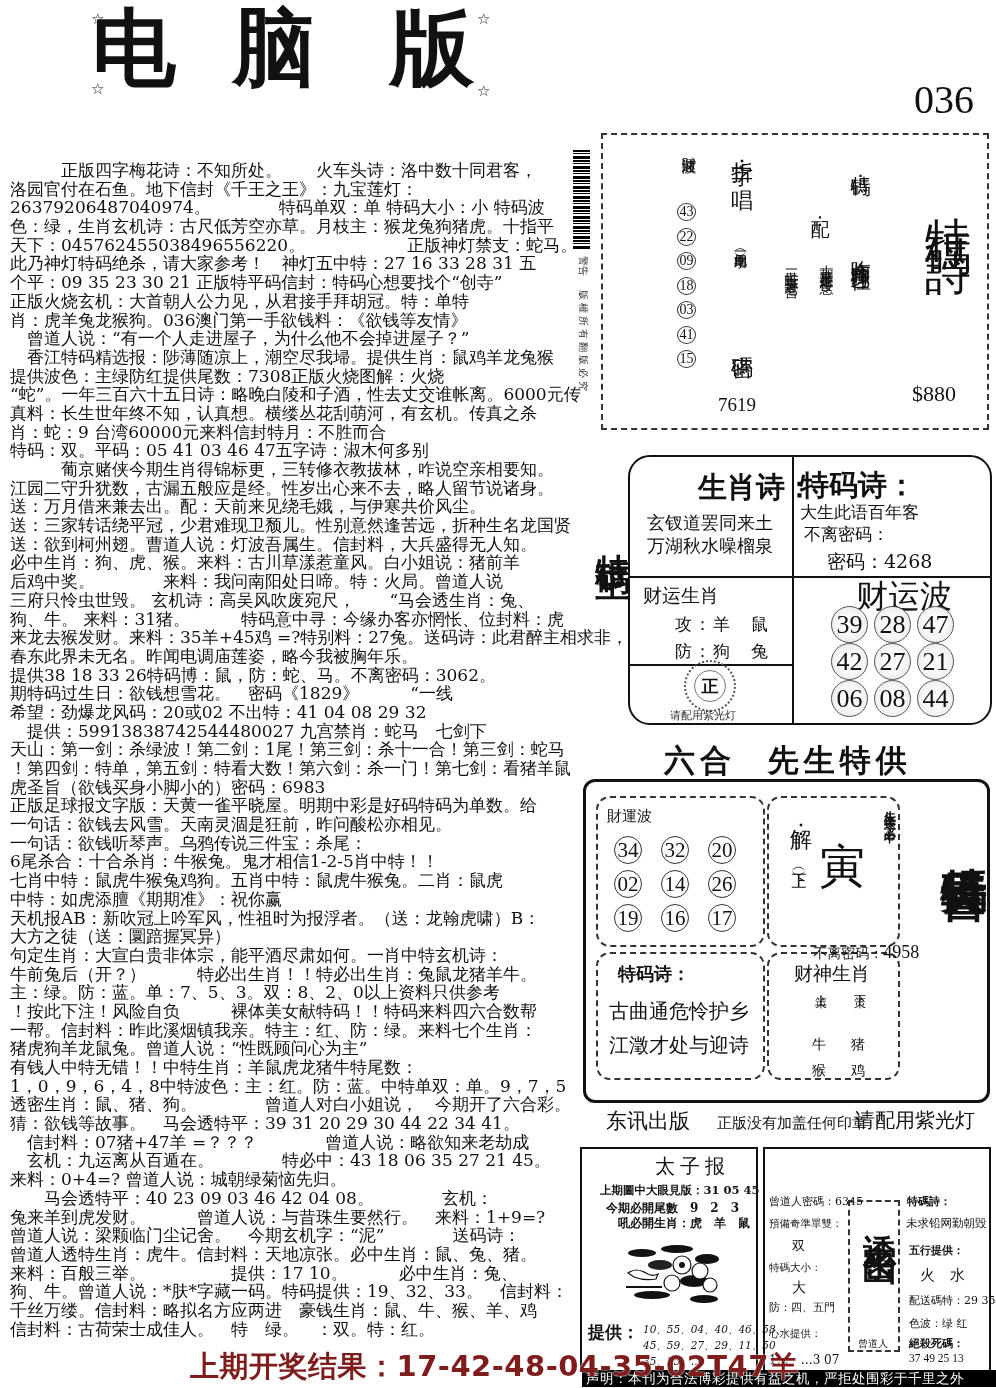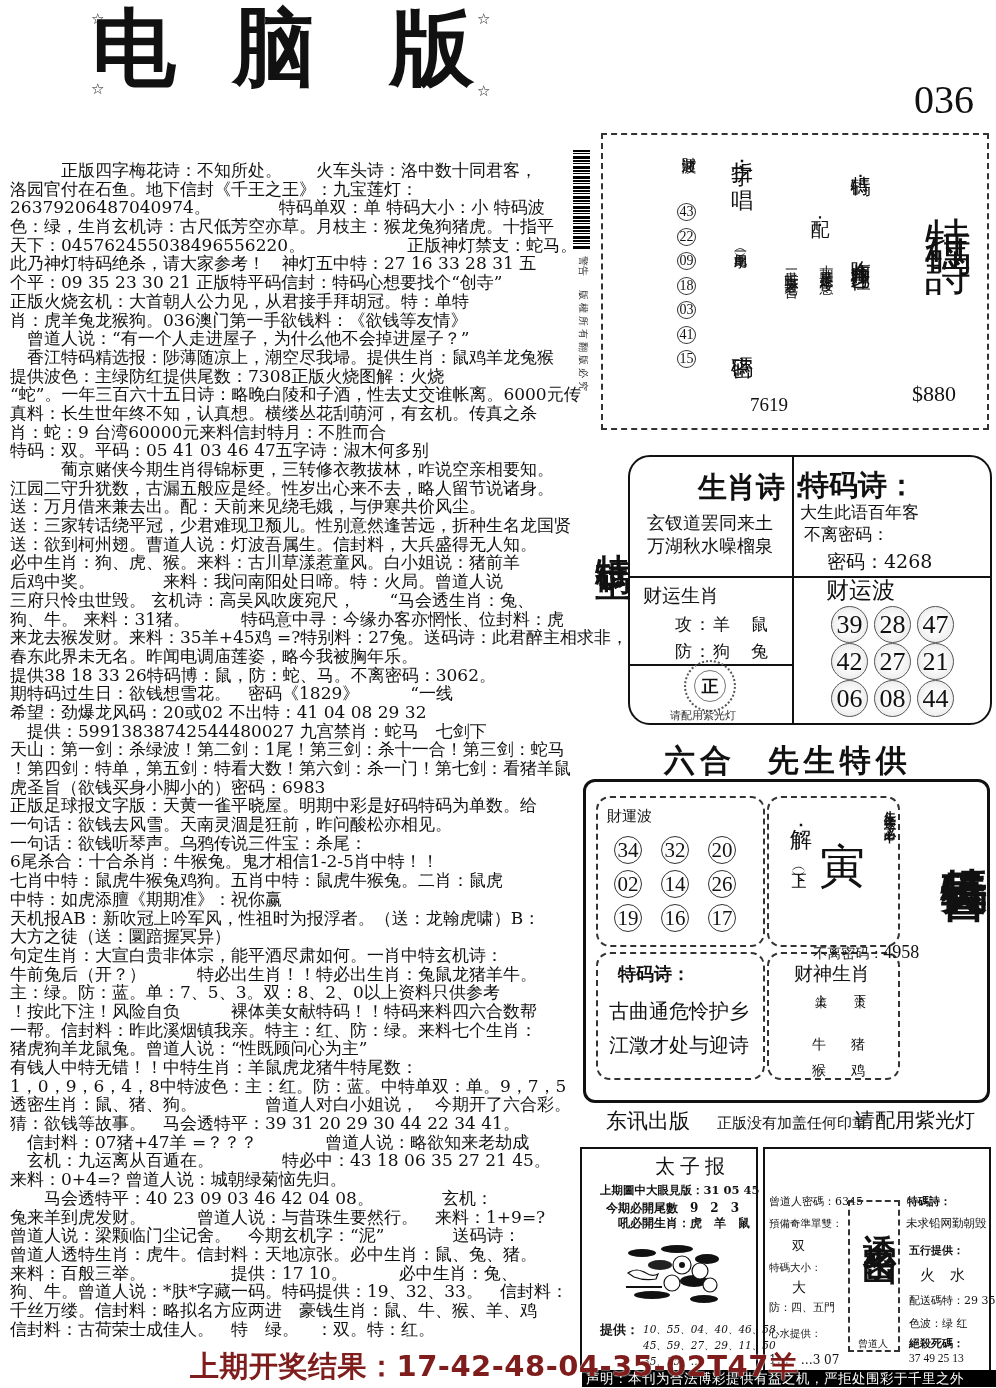--- a/index.html
+++ b/index.html
@@ -145,21 +145,21 @@
     <div class="circ">22</div>
     <div class="circ">09</div>
     <div class="circ">18</div>
     <div class="circ">03</div>
     <div class="circ">41</div>
     <div class="circ">15</div>
   </div>
   <div class="abs v" style="left:727px;top:144px;font-size:22px;letter-spacing:2px;">折字：唱</div>
   <div class="abs v" style="left:731px;top:244px;font-size:13px;">（此字用一期）</div>
   <div class="abs v" style="left:727px;top:338px;font-size:22px;letter-spacing:1px;">密碼</div>
-  <div class="abs" style="left:718px;top:394px;font-size:19px;font-family:'Liberation Serif',serif;margin-left:32px;">7619</div>
+  <div class="abs" style="left:718px;top:394px;font-size:19px;font-family:'Liberation Serif',serif;">7619</div>
   <div class="abs v" style="left:808px;top:206px;font-size:19px;">配：</div>
   <div class="abs v" style="left:818px;top:254px;font-size:14px;letter-spacing:2.5px;">古朝来是朱楼意</div>
   <div class="abs v" style="left:783px;top:258px;font-size:14px;letter-spacing:2.5px;">三世听身还老言</div>
   <div class="abs v" style="left:848px;top:160px;font-size:20px;letter-spacing:2px;">特碼：</div>
   <div class="abs v" style="left:848px;top:244px;font-size:20px;letter-spacing:2px;">昨今相师身已住</div>
   <div class="abs v" style="left:918px;top:180px;font-size:46px;letter-spacing:16px;font-family:'DejaVu Sans',sans-serif;">特碼詩</div>
   <div class="abs" style="left:912px;top:381px;font-size:22px;font-family:'Liberation Serif',serif;">$880</div>
 
   <div class="abs v" style="left:590px;top:526px;font-size:34px;font-weight:bold;letter-spacing:9px;font-family:'DejaVu Sans',sans-serif;z-index:3;">特碼王</div>
 
@@ -179,21 +179,21 @@
 
   <div class="abs nowrap" style="left:643px;top:583px;font-size:19px;">财运生肖</div>
   <div class="abs nowrap" style="left:675px;top:613px;font-size:17px;letter-spacing:2px;">攻：羊　鼠</div>
   <div class="abs nowrap" style="left:675px;top:640px;font-size:17px;letter-spacing:2px;">防：狗　兔</div>
 
   <div class="abs stamp">
     <div class="stamp-inner">正</div>
   </div>
   <div class="abs nowrap" style="left:670px;top:708px;font-size:11px;color:#333;">请配用紫光灯</div>
 
-  <div class="abs nowrap" style="left:826px;top:575px;font-size:23px;">财运波</div>
+  <div class="abs nowrap" style="left:856px;top:575px;font-size:32px;">财运波</div>
   <div class="abs grid3" style="left:831px;top:606px;">
     <div class="circ">39</div>
     <div class="circ">28</div>
     <div class="circ">47</div>
     <div class="circ">42</div>
     <div class="circ">27</div>
     <div class="circ">21</div>
     <div class="circ">06</div>
     <div class="circ">08</div>
     <div class="circ">44</div>
@@ -262,21 +262,21 @@
       <ellipse cx="82" cy="56" rx="14" ry="4" fill="#111"></ellipse>
       <circle cx="60" cy="22" r="9" fill="#fff" stroke="#111" stroke-width="1.2"></circle>
       <circle cx="60" cy="22" r="3" fill="#111"></circle>
       <circle cx="78" cy="28" r="8" fill="#fff" stroke="#111" stroke-width="1.2"></circle>
       <circle cx="50" cy="40" r="8" fill="#fff" stroke="#111" stroke-width="1.2"></circle>
       <circle cx="88" cy="42" r="7" fill="#fff" stroke="#111" stroke-width="1.2"></circle>
       <path d="M6 30 Q14 24 24 30 Q30 34 36 31 L34 36 Q22 38 12 34 Z" fill="#fff" stroke="#111" stroke-width="1.2"></path>
       <path d="M4 44 L40 44" stroke="#111" stroke-width="2"></path>
     </svg>
   </div>
-  <div class="abs nowrap" style="left:600px;top:1321px;font-size:13px;font-weight:bold;">提供：</div>
+  <div class="abs nowrap" style="left:588px;top:1321px;font-size:17px;font-weight:bold;">提供：</div>
   <div class="abs nowrap" style="left:643px;top:1323px;font-size:10.5px;font-style:italic;">10、55、04、40、46、58</div>
   <div class="abs nowrap" style="left:643px;top:1339px;font-size:10.5px;font-style:italic;">45、59、27、29、11、50</div>
   <div class="abs nowrap" style="left:643px;top:1355px;font-size:10.5px;font-style:italic;">35、55、…</div>
 
   <div class="abs box5"></div>
   <div class="abs nowrap sm" style="left:769px;top:1196px;font-size:11px;">曾道人密碼：6345</div>
   <div class="abs nowrap sm" style="left:769px;top:1218px;">預備奇準單雙：</div>
   <div class="abs nowrap" style="left:792px;top:1237px;font-size:13px;">双</div>
   <div class="abs nowrap sm" style="left:769px;top:1262px;">特碼大小：</div>
   <div class="abs nowrap" style="left:792px;top:1279px;font-size:14px;">大</div>

